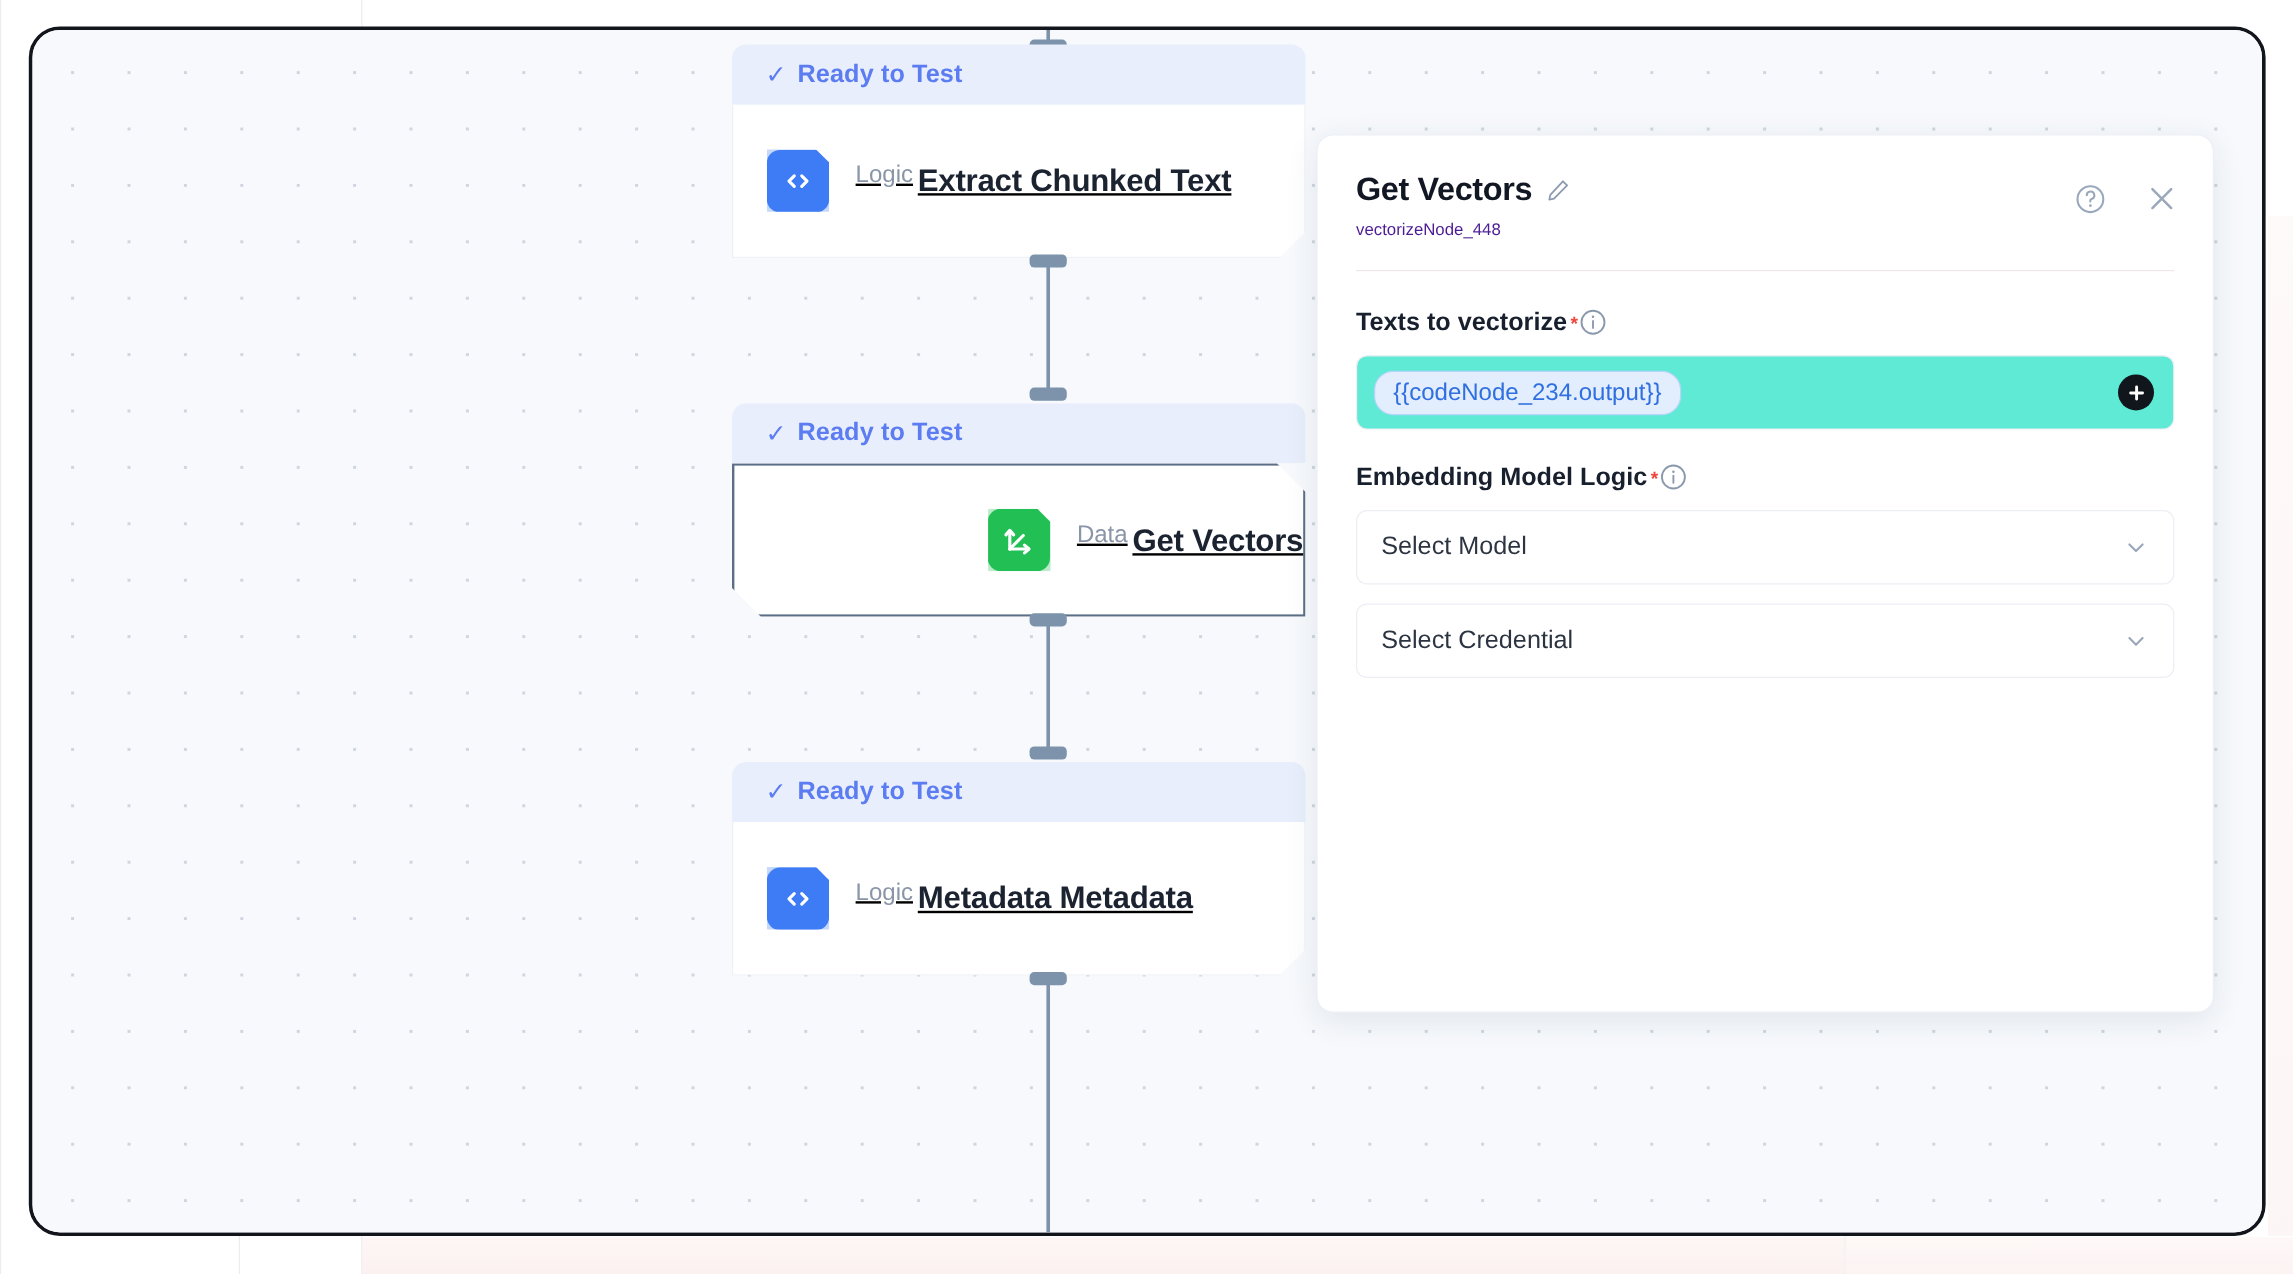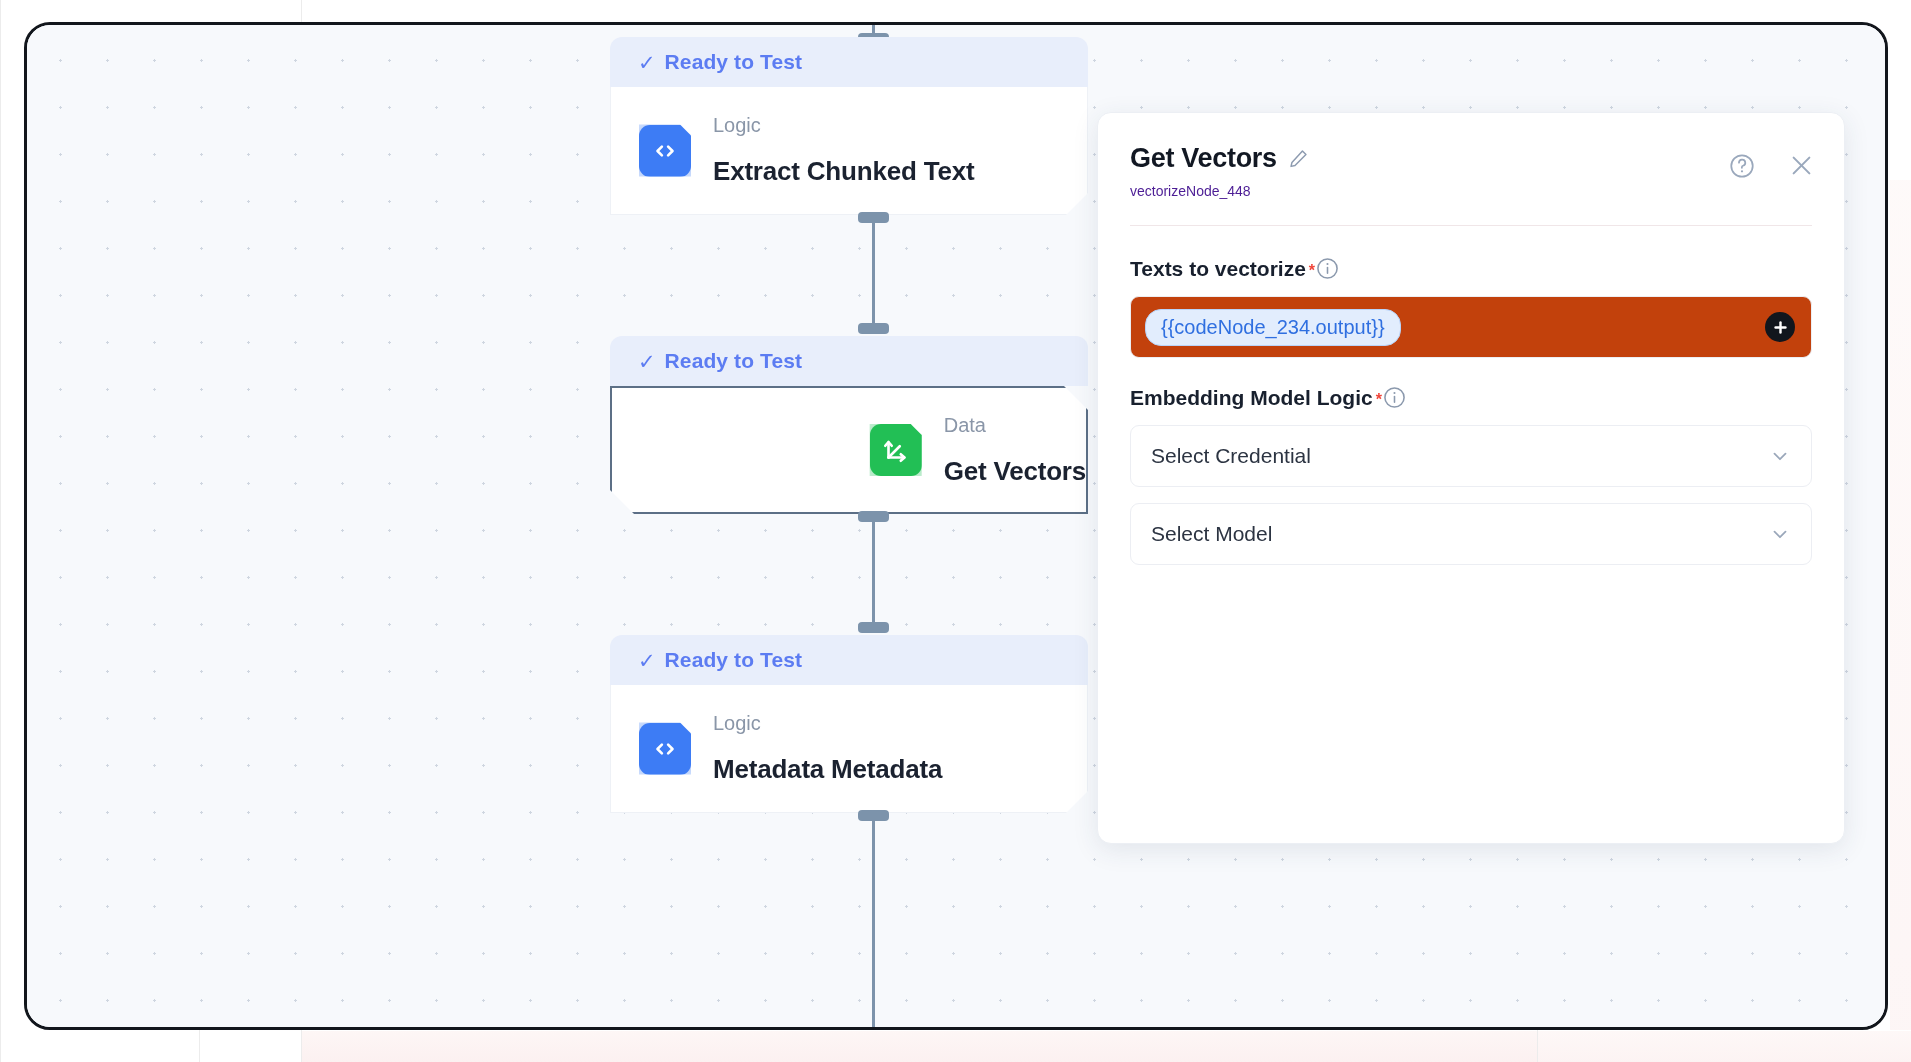--- a/index.html
+++ b/index.html
@@ -123,21 +123,21 @@
     border-radius: 11px 11px 11px 11px;
     clip-path: polygon(0 0, calc(100% - 11px) 0, 100% 11px, 100% 100%, 0 100%);
   }
   .node-icon.data {
     background: #22bf55;
     box-shadow: 0 0 0 7px rgba(34,191,85,.16), 0 0 18px 6px rgba(34,191,85,.30);
     clip-path: polygon(0 0, calc(100% - 11px) 0, 100% 11px, 100% 100%, 0 100%);
   }
   .node-icon svg { display: block; }
 
-  .node-text { display: flex; flex-direction: column; gap: 19px; }
+  .node-text { display: flex; flex-direction: row; gap: 4px; text-decoration: underline; }
   .node-kind {
     font-size: 20px;
     color: #8a96a8;
     font-weight: 400;
   }
   .node-title {
     font-size: 26px;
     color: #1b2230;
     font-weight: 700;
     letter-spacing: -.2px;
@@ -187,21 +187,21 @@
   .required-star { color: #f0453a; font-weight: 700; margin-left: 3px; }
   .info-icon { color: #8b99ad; display: flex; }
 
   .chip-input {
     height: 62px;
     border: 1.5px solid #eceef3;
     border-radius: 9px;
     display: flex; align-items: center;
     padding: 0 18px 0 14px;
     position: relative;
-    background: #c2410c;
+    background: #5eead4;
   }
   .chip {
     background: #e2edfd;
     border: 1px solid #b9d4fa;
     border-radius: 16px;
     color: #2f6fe0;
     font-size: 20px;
     padding: 6px 15px;
     white-space: nowrap;
   }
@@ -395,36 +395,36 @@
               <span class="info-icon">
                 <svg width="25" height="25" viewBox="0 0 24 24" fill="none" stroke="currentColor" stroke-width="1.5">
                   <circle cx="12" cy="12" r="9.2"></circle>
                   <line x1="12" y1="11" x2="12" y2="16.6" stroke-linecap="round"></line>
                   <circle cx="12" cy="7.7" r="1" fill="currentColor" stroke="none"></circle>
                 </svg>
               </span>
             </div>
 
             <div class="select-box">
+              <span class="select-value">Select Model</span>
+              <span class="chev">
+                <svg width="22" height="22" viewBox="0 0 24 24" fill="none" stroke="currentColor" stroke-width="1.9" stroke-linecap="round" stroke-linejoin="round">
+                  <polyline points="6 9.5 12 15.5 18 9.5"></polyline>
+                </svg>
+              </span>
+            </div>
+
+            <div class="select-box">
               <span class="select-value">Select Credential</span>
               <span class="chev">
                 <svg width="22" height="22" viewBox="0 0 24 24" fill="none" stroke="currentColor" stroke-width="1.9" stroke-linecap="round" stroke-linejoin="round">
                   <polyline points="6 9.5 12 15.5 18 9.5"></polyline>
                 </svg>
               </span>
             </div>
-
-            <div class="select-box">
-              <span class="select-value">Select Model</span>
-              <span class="chev">
-                <svg width="22" height="22" viewBox="0 0 24 24" fill="none" stroke="currentColor" stroke-width="1.9" stroke-linecap="round" stroke-linejoin="round">
-                  <polyline points="6 9.5 12 15.5 18 9.5"></polyline>
-                </svg>
-              </span>
-            </div>
           </div>
 
         </div>
       </div>
 
     </div>
   </div>
 </div>
 
 </body></html>

